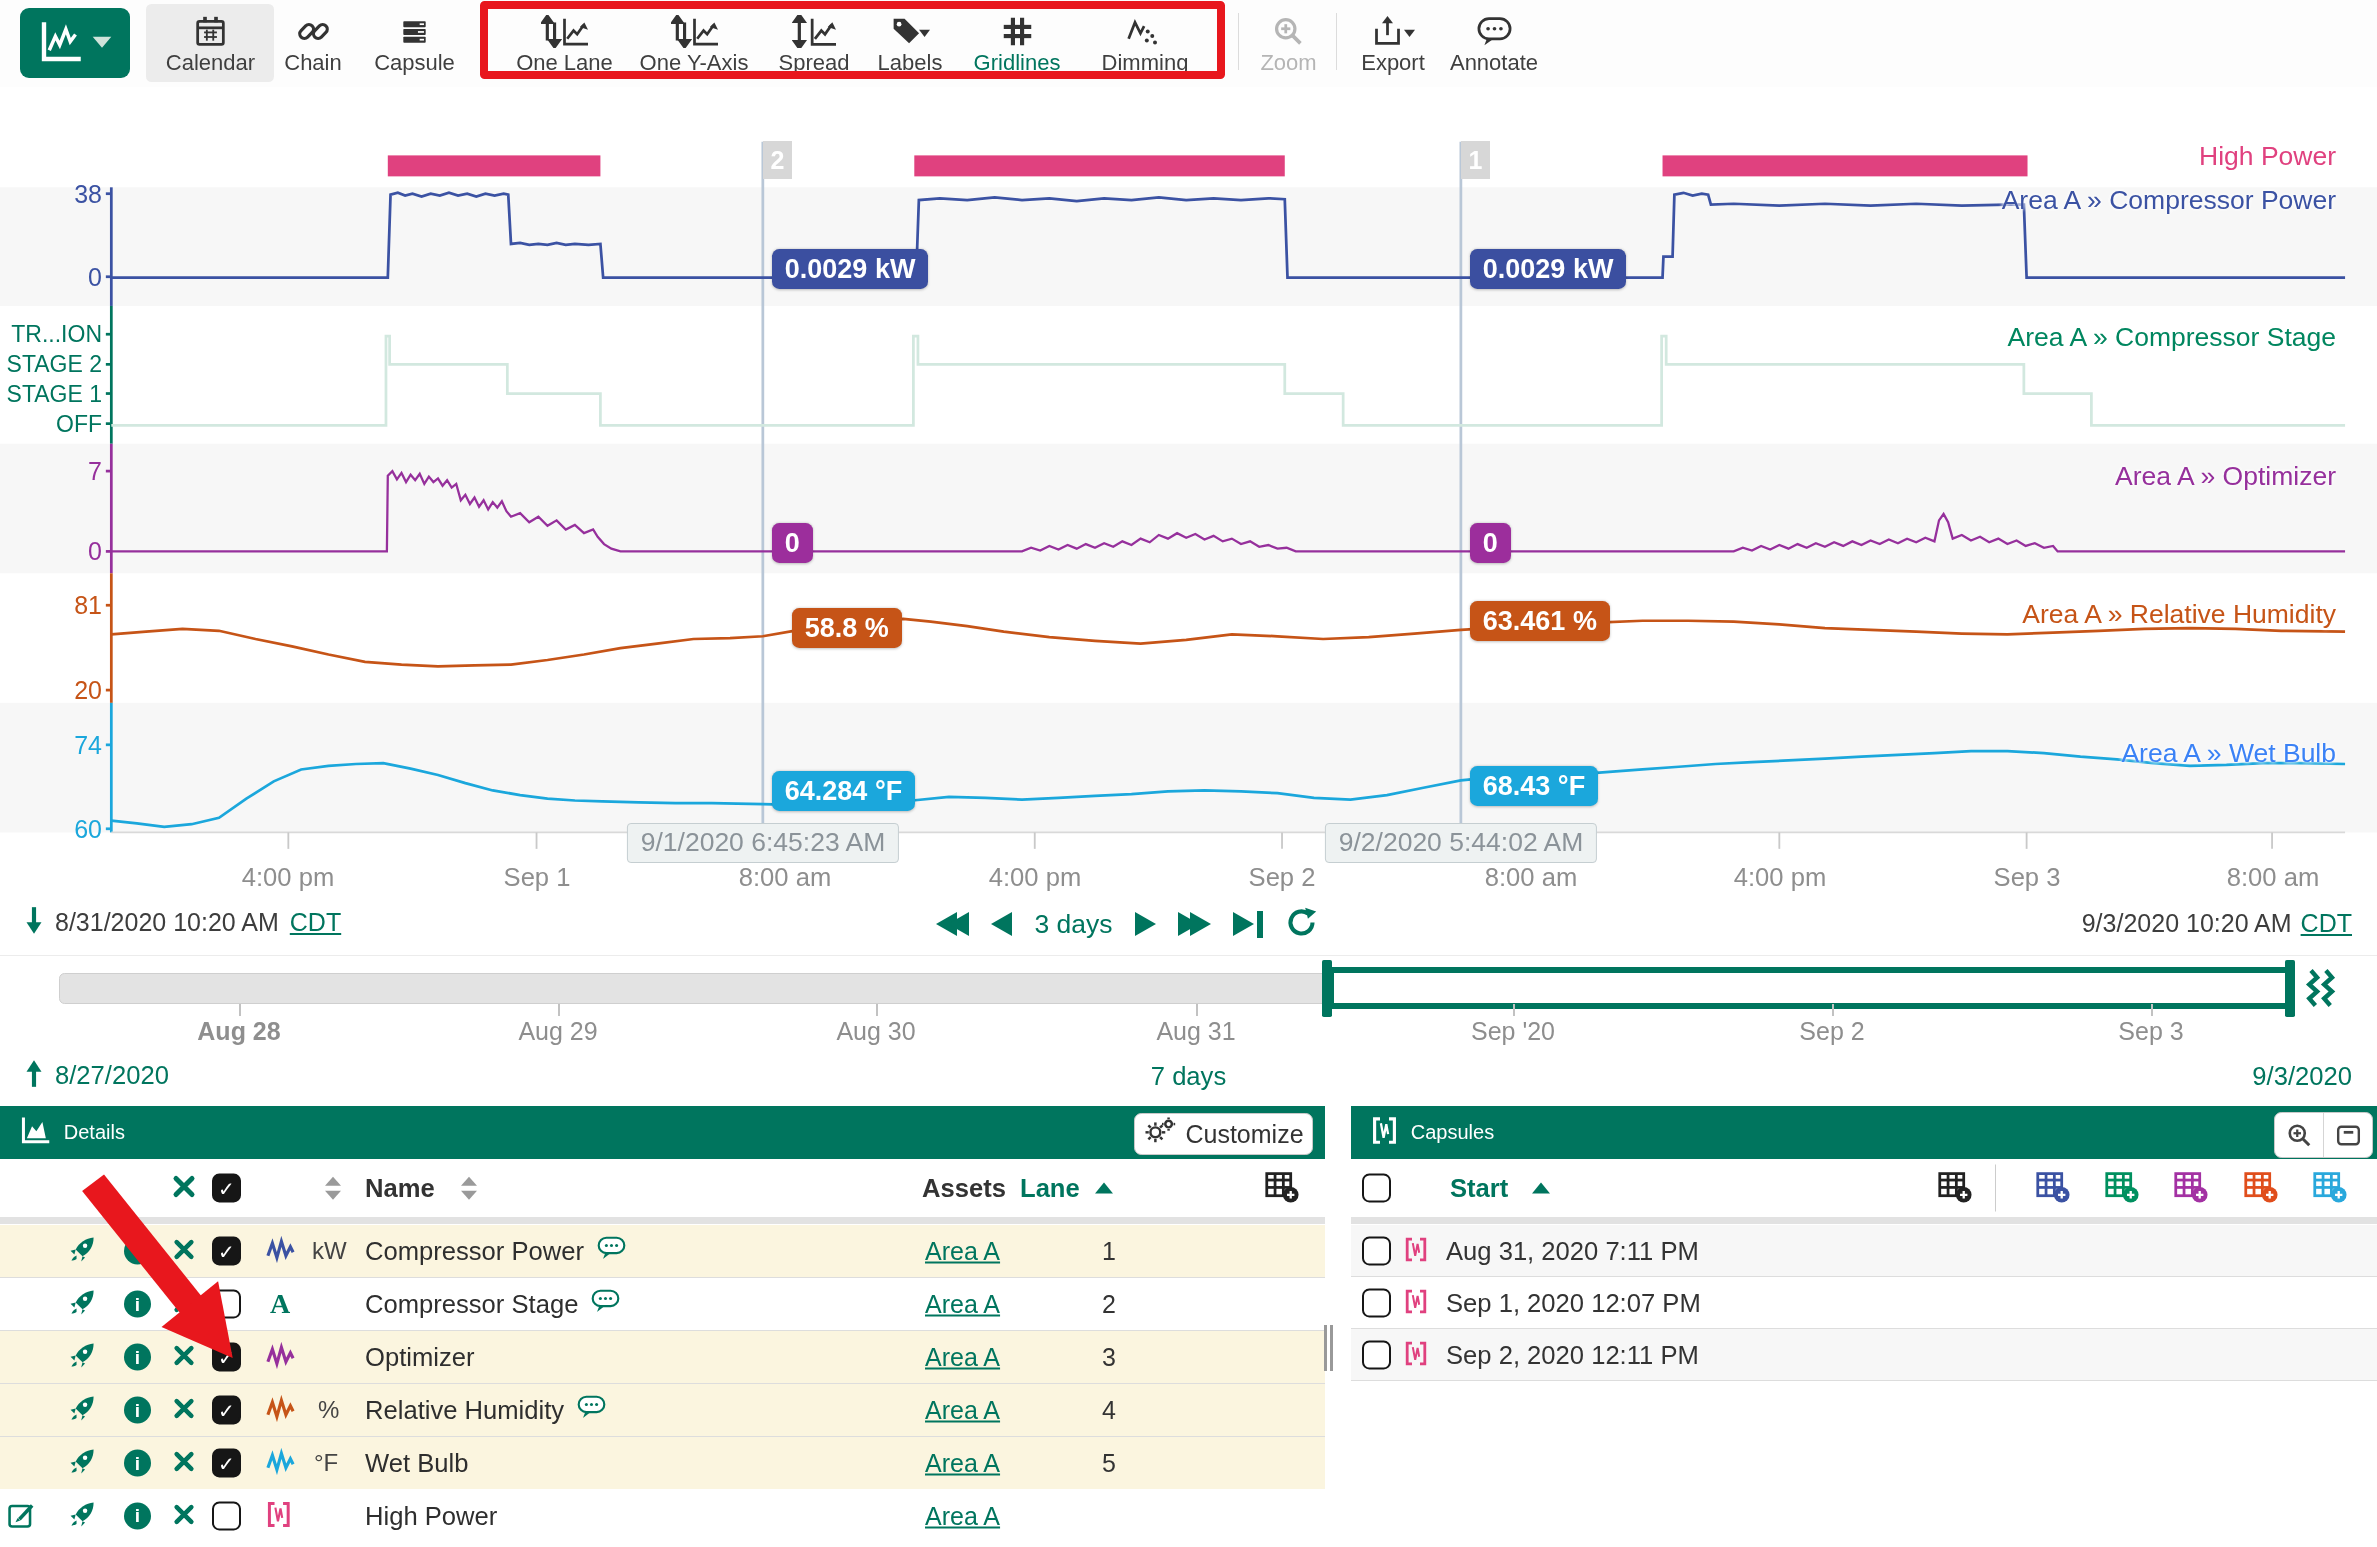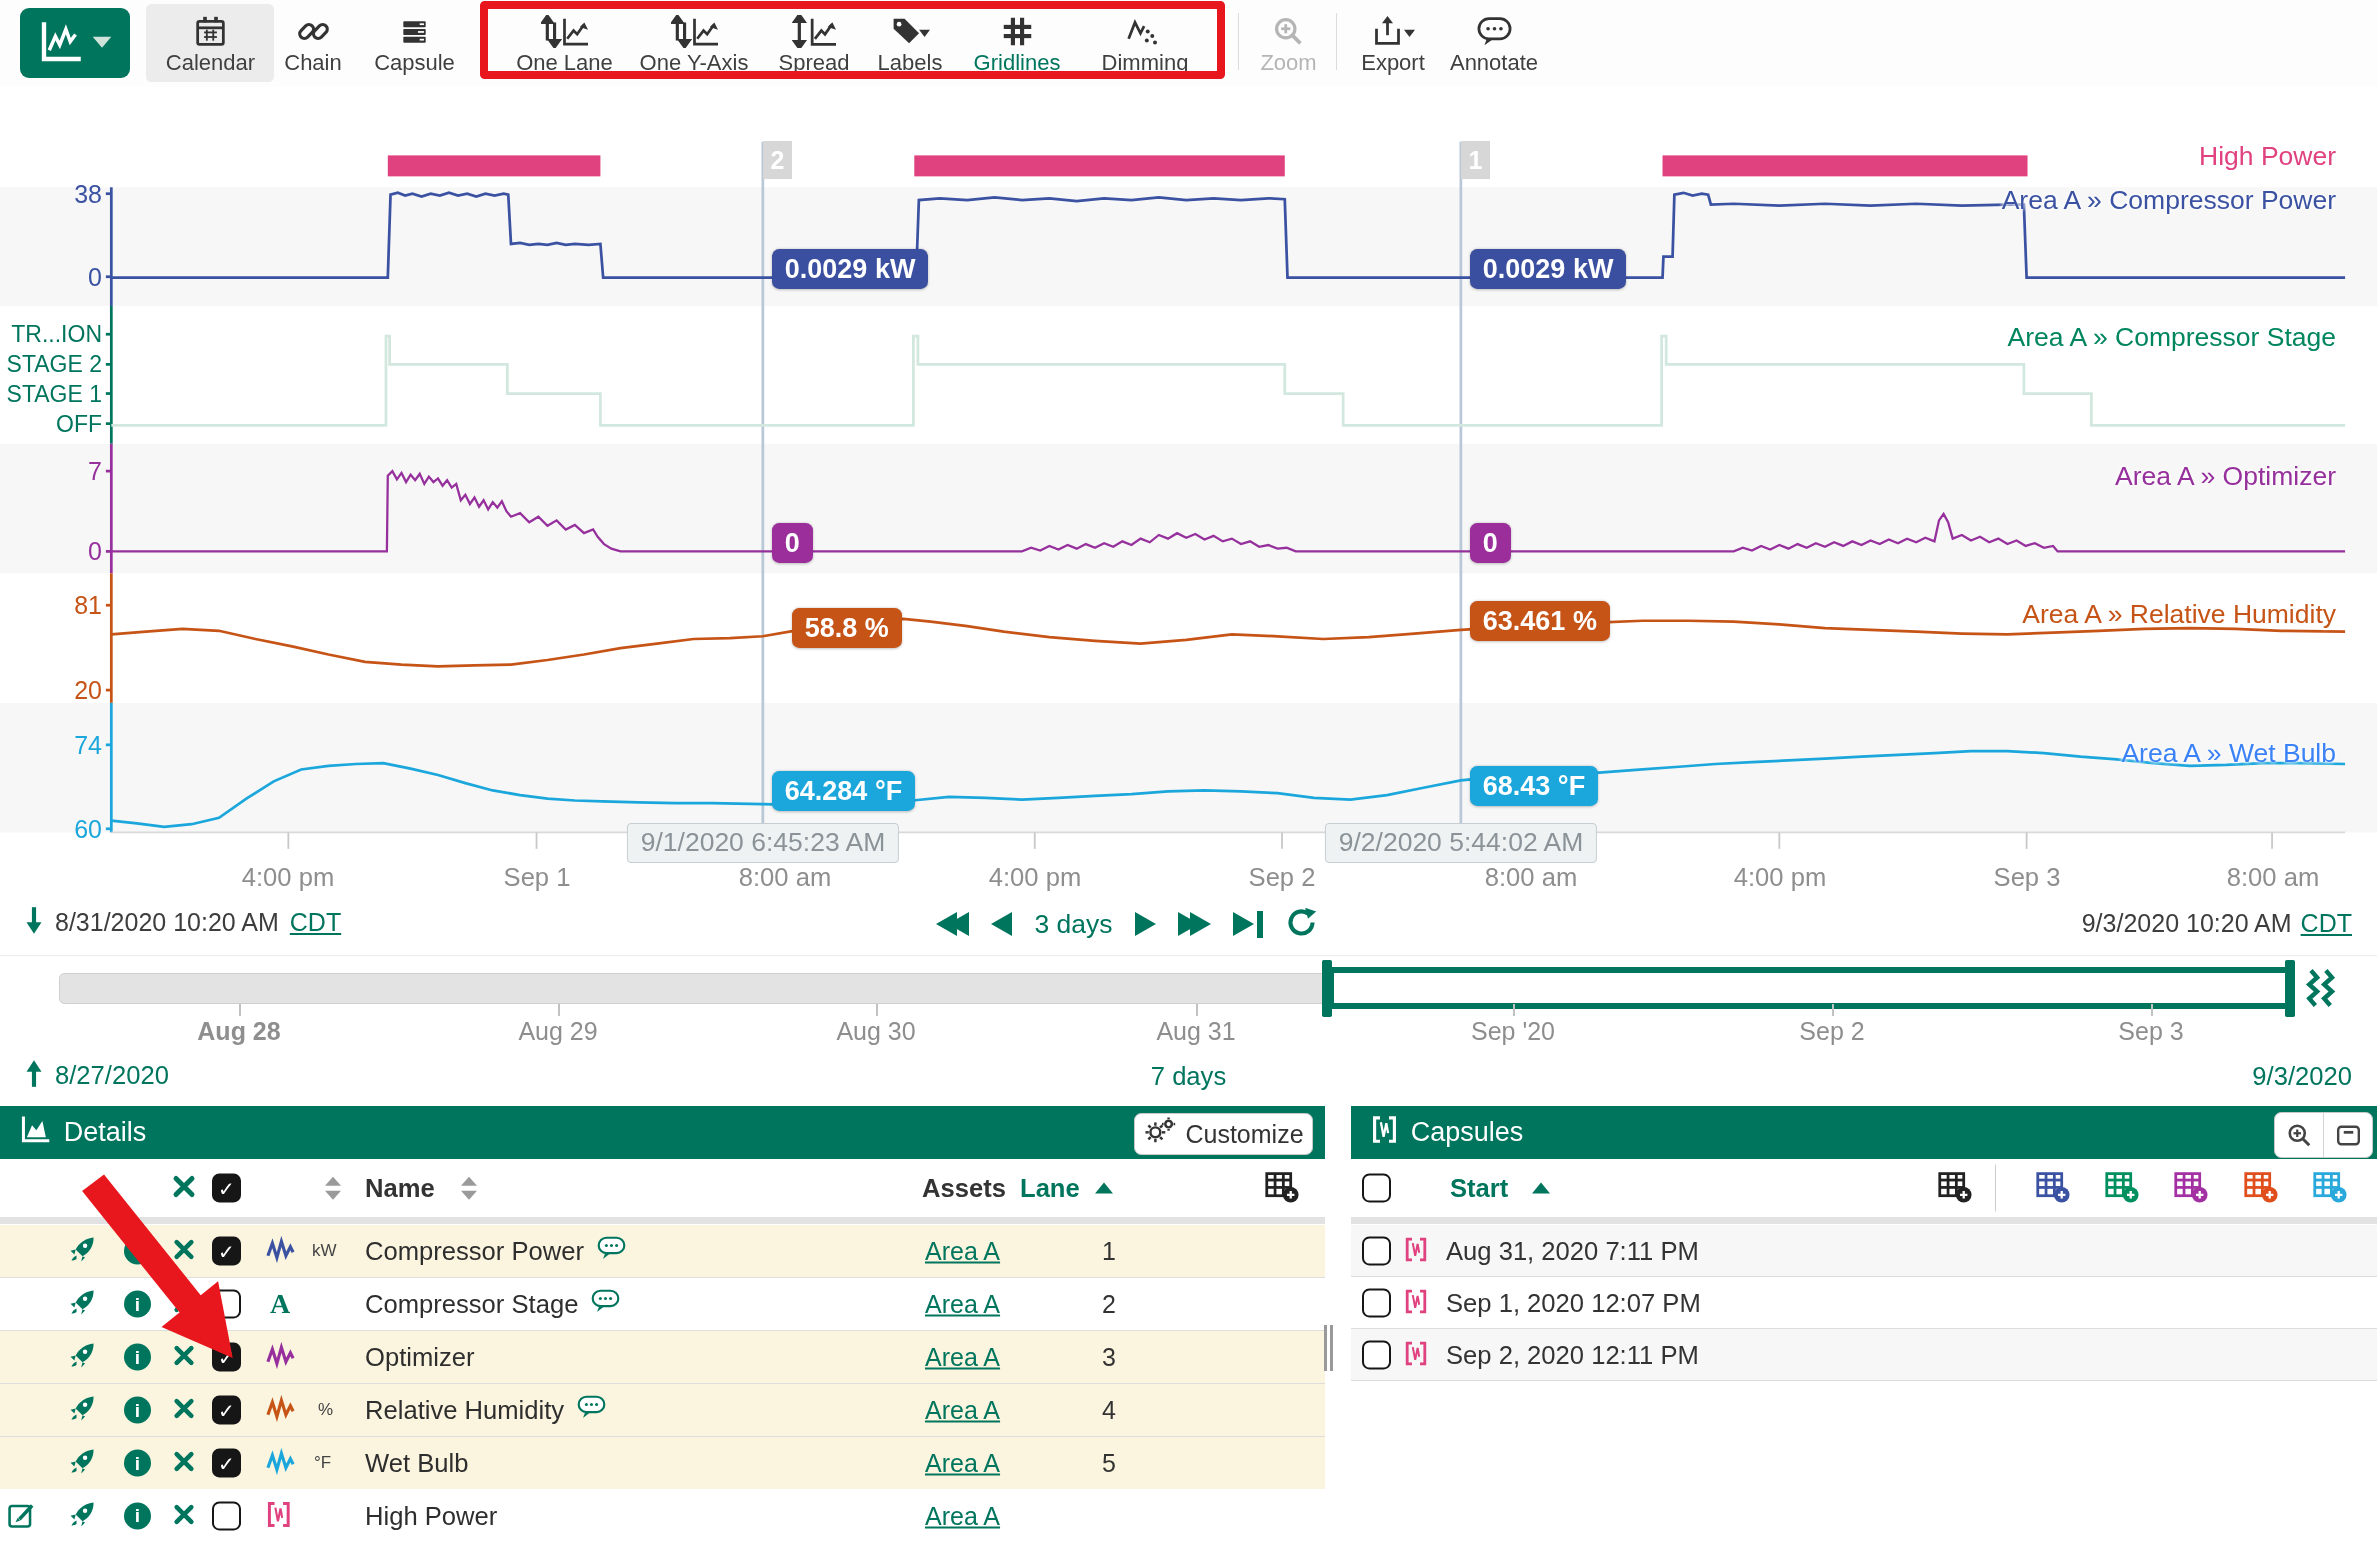--- a/index.html
+++ b/index.html
@@ -44,26 +44,26 @@
   .tri.r{border-left:21px solid #00755e;}
   .tri.l{border-right:21px solid #00755e;}
   .navgroup{position:absolute;left:899px;top:902px;width:456px;height:44px;display:flex;
             align-items:center;justify-content:center;gap:22px;}
   .endbar{width:6.4px;height:27px;background:#00755e;margin-left:2.7px;}
   .sl-lab{position:absolute;top:1017px;transform:translateX(-50%);font-size:25px;color:#8e8e8e;white-space:nowrap;}
   .sl-tick{position:absolute;top:1004px;width:1.8px;height:12px;background:#c2c2c2;}
 
   
   .panel-head{position:absolute;top:1106px;height:53px;background:#00755e;display:flex;
-              align-items:center;color:#fff;font-size:27px;gap:12.8px;padding-left:20px;box-sizing:border-box;}
+              align-items:center;color:#fff;font-size:20px;gap:12.8px;padding-left:20px;box-sizing:border-box;}
   .thead-strip{position:absolute;top:1217px;height:7.3px;background:#e2e2e2;}
   .row{position:absolute;height:53px;border-bottom:0.9px solid #ddd;box-sizing:border-box;}
   .rc{position:absolute;top:50%;transform:translateY(-50%);}
   .rname{font-size:25.6px;color:#2e2e2e;white-space:nowrap;display:flex;align-items:center;gap:12.8px;}
-  .runit{font-size:17px;color:#444;}
+  .runit{font-size:24px;color:#444;}
   .alink{font-size:25px;color:#00755e;text-decoration:underline;}
   .lanenum{font-size:25px;color:#333;}
   .cbx{width:29px;height:29px;border:2.7px solid #161616;border-radius:7.3px;background:#fff;box-sizing:border-box;}
   .cbx.on{background:#161616;display:flex;align-items:center;justify-content:center;}
   .cbx.on::after{content:"✓";color:#fff;font-size:20px;font-weight:bold;font-family:"DejaVu Sans",sans-serif;}
   .sort{display:inline-flex;flex-direction:column;gap:4.6px;}
   .sort .u{width:0;height:0;border-left:8.2px solid transparent;border-right:8.2px solid transparent;border-bottom:9px solid #9a9a9a;}
   .sort .d{width:0;height:0;border-left:8.2px solid transparent;border-right:8.2px solid transparent;border-top:9px solid #9a9a9a;}
   .sort-up-green{width:0;height:0;border-left:9px solid transparent;border-right:9px solid transparent;border-bottom:11px solid #00755e;}
   .info-badge{width:27px;height:27px;border-radius:50%;background:#00755e;color:#fff;display:flex;

